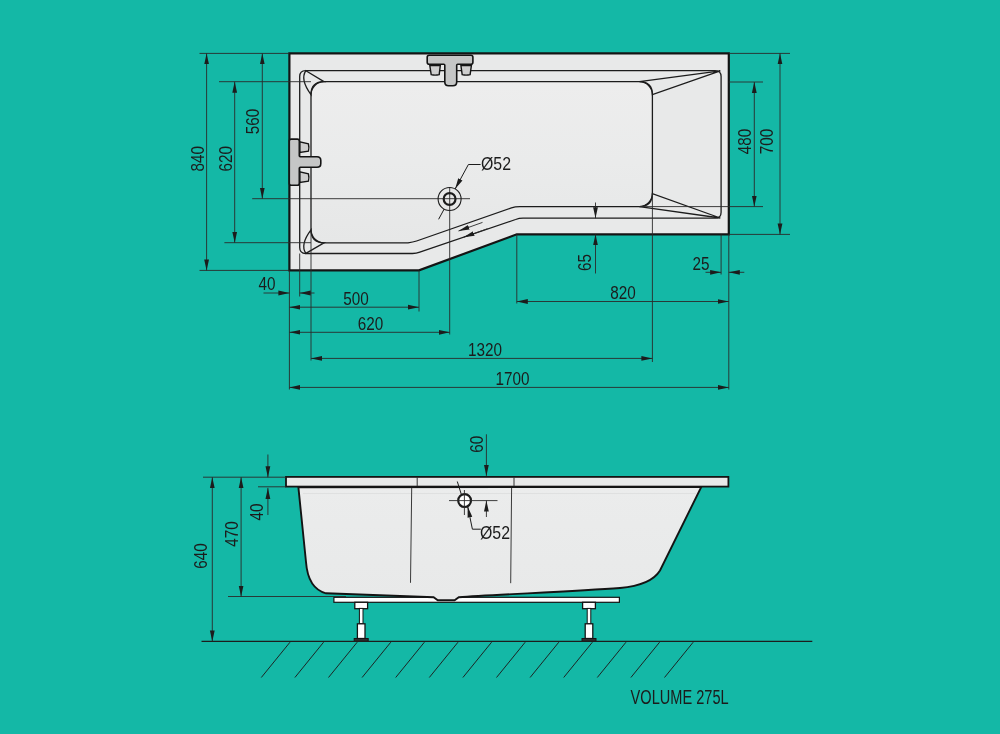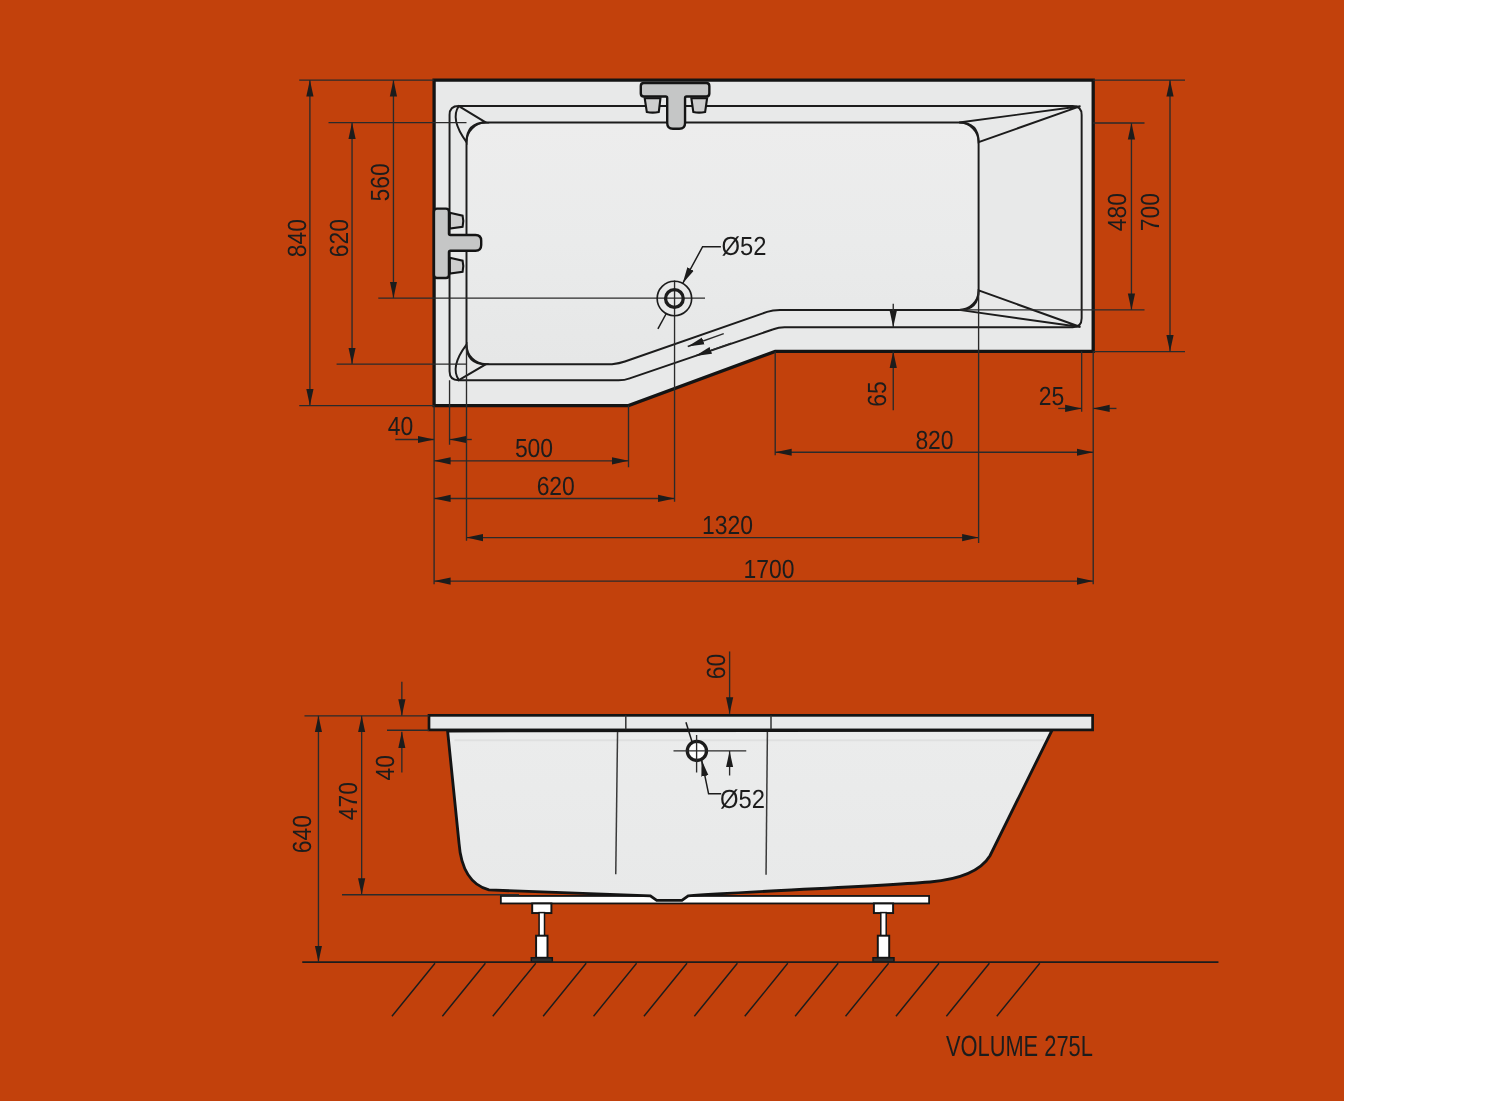--- a/index.html
+++ b/index.html
@@ -1,16 +1,16 @@
 <!DOCTYPE html>
 <html><head>
 <meta charset="utf-8">
 <style>
   html,body{margin:0;padding:0;background:#fff;}
-  .wrap{width:896px;height:734px;position:relative;background:#c2410c;overflow:hidden;transform:translateZ(0);will-change:transform;}
+  .wrap{width:1000px;height:734px;position:relative;background:#14b8a6;overflow:hidden;transform:translateZ(0);will-change:transform;}
   text{font-family:"Liberation Sans",sans-serif;fill:#1c1c1c;}
   .dim{font-size:17.5px;}
   .thin{stroke:#2a2a2a;stroke-width:0.9;fill:none;}
 </style>
 </head>
 <body>
 <div class="wrap">
 <svg width="1000" height="734" viewBox="0 0 1000 734">
 <defs>
   <marker id="ar" markerUnits="userSpaceOnUse" markerWidth="14" markerHeight="8" refX="11" refY="4" orient="auto">

